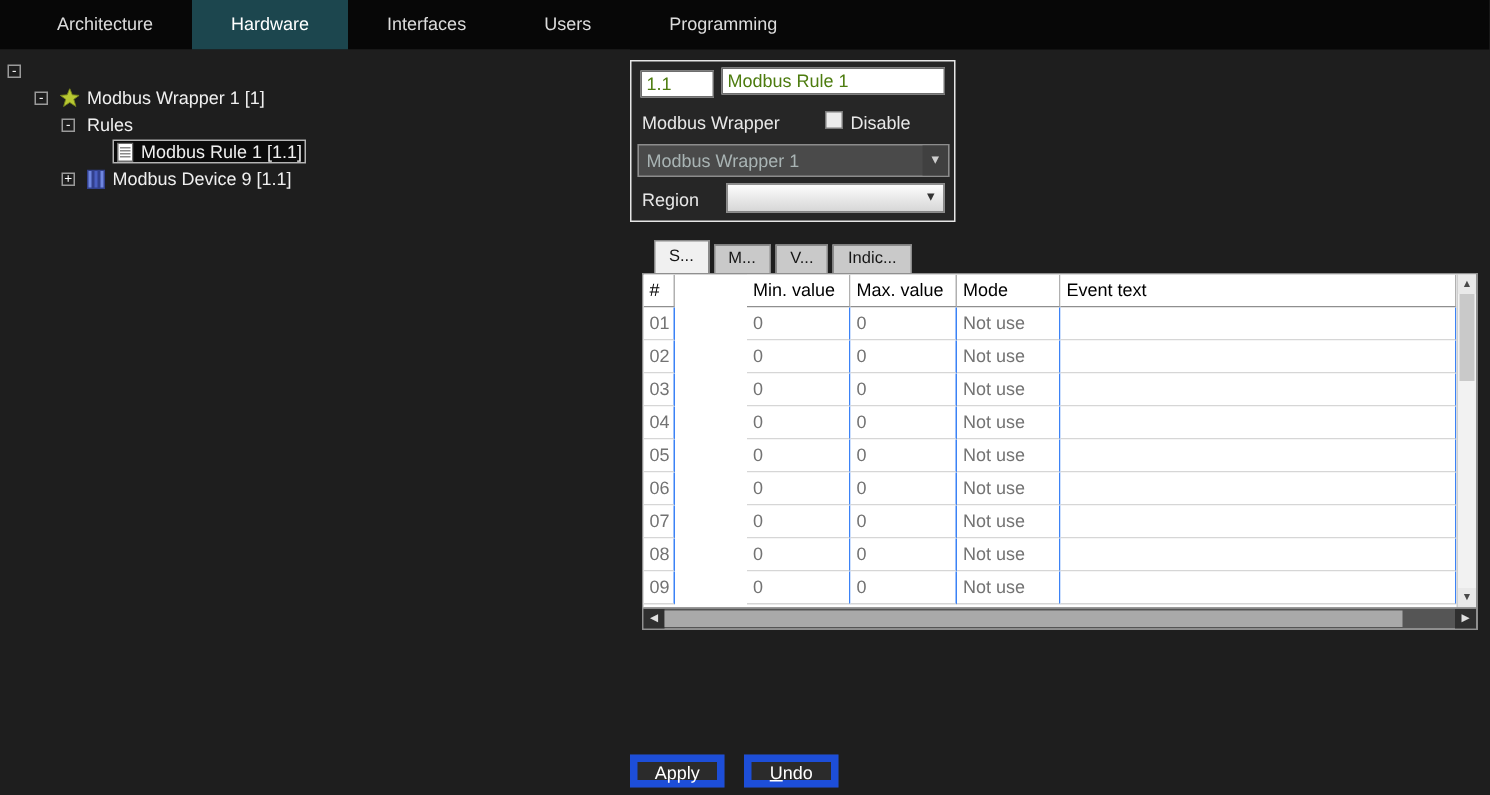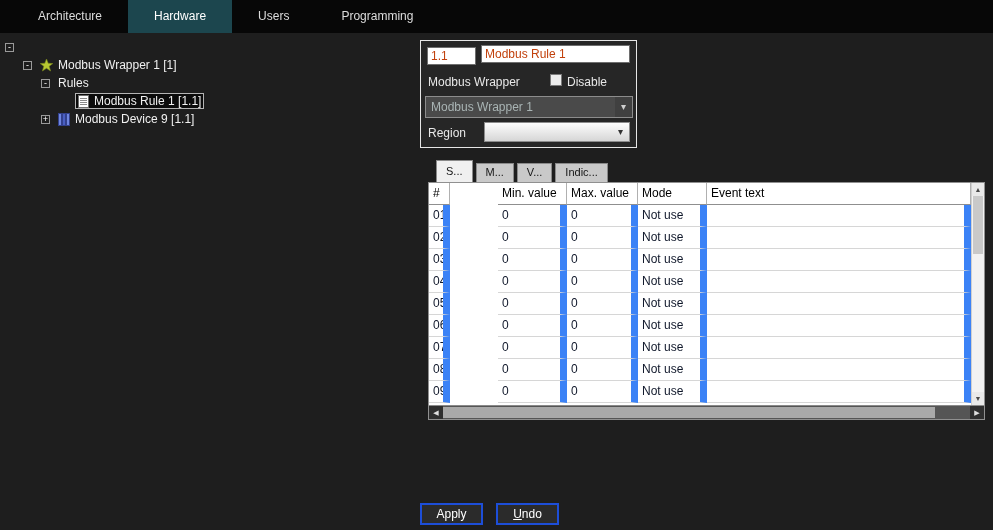--- a/index.html
+++ b/index.html
@@ -40,21 +40,21 @@
   .tree-icon { flex: none; display: inline-flex; align-items: center; }
   .tree-label { white-space: nowrap; color: #f0f0f0; }
 
   
   .form-box {
     position: absolute; left: 420px; top: 40px; width: 217px; height: 108px;
     border: 1px solid #e6e6e6; background: #262626;
   }
   .form-box input {
     position: absolute; height: 18px; background: #ffffff; border: 1px solid #6e6e6e;
-    color: #c2410c; font-family: inherit; font-size: 12px; padding: 0 3px;
+    color: #4d7c0f; font-family: inherit; font-size: 12px; padding: 0 3px;
   }
   .form-id-input   { left: 6px;  top: 6px; width: 49px; }
   .form-name-input { left: 60px; top: 4px; width: 149px; border-color: #2f2f2f; }
   .form-label { position: absolute; color: #e8e8e8; white-space: nowrap; }
   .lbl-wrapper { left: 7px;  top: 34px; }
   .checkbox {
     position: absolute; left: 129px; top: 33px; width: 12px; height: 12px;
     background: #ececec; border: 1px solid #7a7a7a;
   }
   .lbl-disable { left: 146px; top: 34px; }
@@ -92,22 +92,22 @@
   .grid-area { flex: 1; display: flex; overflow: hidden; }
   .grid { flex: 1; display: flex; flex-direction: column; overflow: hidden; background: #fff; }
   .grid-header { display: flex; height: 22px; flex: none; }
   .th {
     border-right: 1px solid #b0b0b0; border-bottom: 1px solid #8f8f8f;
     padding: 3px 4px; font-size: 12px; color: #000; background: #fff;
     white-space: nowrap; overflow: hidden;
   }
   .grid-row { display: flex; height: 22px; flex: none; }
   .td {
-    border-right: 7px solid #3b82f6; border-bottom: 1px solid #d6d6d6;
-    padding: 3px 4px; font-size: 12px; color: #0f172a; background: #fff;
+    border-right: 1px solid #3b82f6; border-bottom: 1px solid #d6d6d6;
+    padding: 3px 4px; font-size: 12px; color: #737373; background: #fff;
     white-space: nowrap; overflow: hidden;
   }
   .c0 { width: 21px; flex: none; }
   .c1 { width: 69px; flex: none; margin-left: 48px; }
   .c2 { width: 71px; flex: none; }
   .c3 { width: 69px; flex: none; }
   .c4 { flex: 1; }
 
   .vscroll {
     flex: none; width: 13px; background: #f2f2f2; border-left: 1px solid #cfcfcf;
@@ -118,32 +118,33 @@
   .vs-track { flex: 1; }
 
   .hscroll { flex: none; height: 14px; background: #555555; border-top: 1px solid #8a8a8a; display: flex; }
   .hs-btn { flex: none; width: 14px; background: #2f2f2f; color: #e0e0e0; font-size: 7px; line-height: 13px; text-align: center; }
   .hs-thumb { flex: none; width: 492px; background: #a9a9a9; margin: 1px 0; }
   .hs-track { flex: 1; }
 
   
   .button-row { position: absolute; left: 420px; top: 503px; display: flex; gap: 13px; }
   .btn {
-    min-width: 63px; height: 22px; background: #2b2b2b; border: 2px solid #1d4ed8;
+    min-width: 63px; height: 22px; background: #2b2b2b; border: 5px solid #1d4ed8;
     color: #fff; font-family: inherit; font-size: 12px; padding: 0 11px; cursor: default;
   }
   .btn-label { display: block; }
   .mnemonic::first-letter { text-decoration: underline; }
 </style>
 </head>
 <body>
 
 <div class="menubar" id="menubar">
     <div class="menu-item">Architecture</div>
     <div class="menu-item active" style="background: rgb(28, 70, 78);">Hardware</div>
+    <div class="menu-item">Interfaces</div>
     <div class="menu-item">Users</div>
     <div class="menu-item">Programming</div>
   </div>
 
 <div class="treepanel" id="treepanel">
     <div class="tree-row">
       <span class="tree-indent" style="width: 0px;"></span>
       <span class="tree-expander">-</span>
     </div>
     <div class="tree-row">

